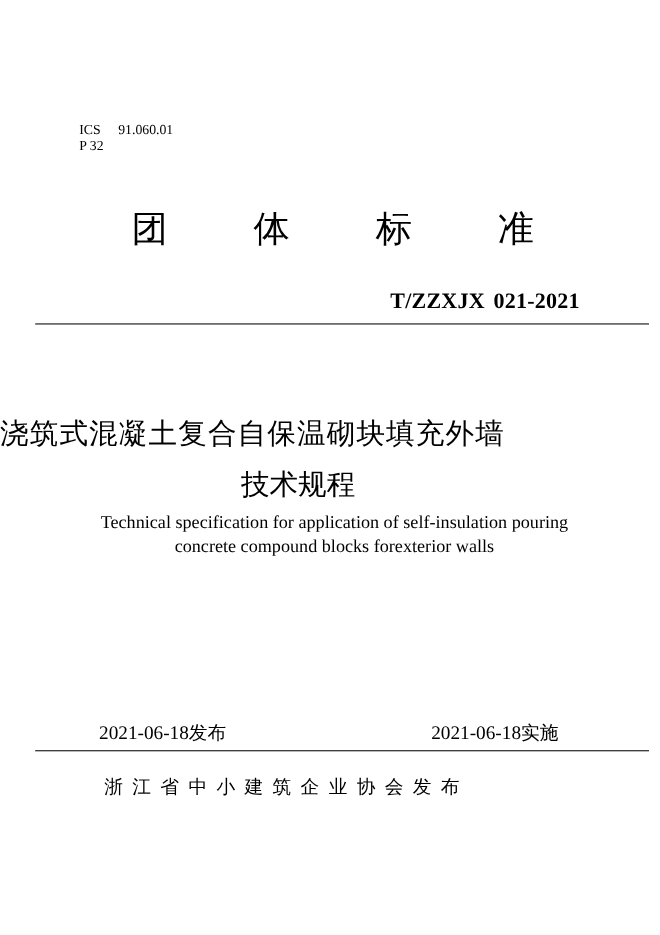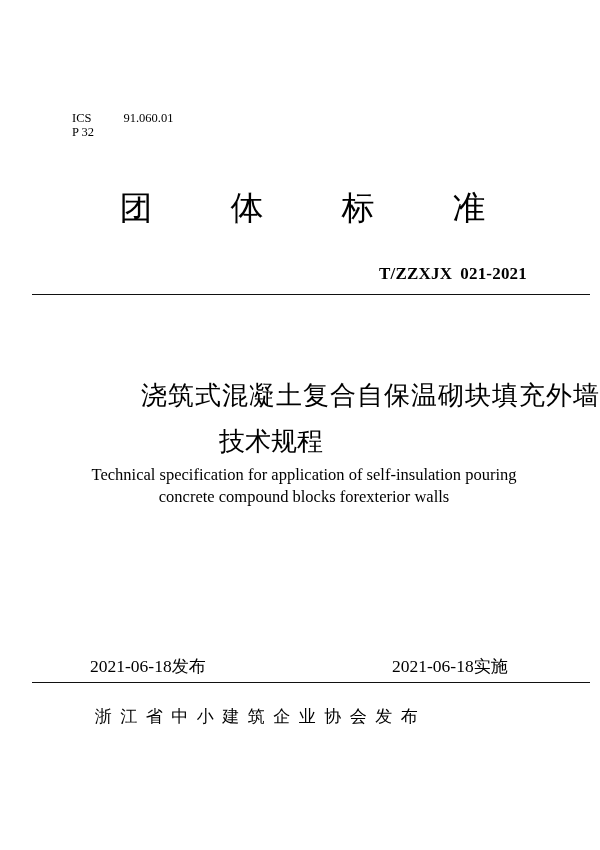--- a/index.html
+++ b/index.html
@@ -15,21 +15,21 @@
       color: #000000;
       font-family: "Liberation Serif", "DejaVu Serif", serif;
     }
     .abs { position: absolute; white-space: nowrap; }
 
     
     .ics {
       left: 72px; top: 110px;
       font-size: 12.5px; line-height: 16px;
     }
-    .ics .code { margin-left: 32px; }
+    .ics .code { margin-left: 16px; }
     .ccs {
       left: 72px; top: 124px;
       font-size: 12.5px; line-height: 16px;
     }
 
     
     .doc-type {
       top: 188px; left: 0; width: 600px; height: 40px;
     }
     .doc-type span {
@@ -42,40 +42,40 @@
       text-align: center;
     }
     .doc-type span:nth-child(1) { left: 118px; }
     .doc-type span:nth-child(2) { left: 229px; }
     .doc-type span:nth-child(3) { left: 340px; }
     .doc-type span:nth-child(4) { left: 451px; }
 
     
     .std-no {
       right: 73px; top: 264px;
-      font-size: 17px; line-height: 20px;
+      font-size: 20px; line-height: 20px;
       font-weight: bold;
       letter-spacing: 0.2px;
     }
     .std-no .num { margin-left: 8px; }
 
     .rule {
       position: absolute;
       left: 32px;
       width: 558px;
       height: 0;
       border-top: 1.5px solid #111111;
     }
     .rule-top { top: 294px; }
     .rule-bottom { top: 682px; }
 
     
     .title-cn-1 {
       left: 0; width: 600px; top: 378px;
-      text-align: right;
+      text-align: left;
       font-family: "DejaVu Serif", "Liberation Serif", serif;
       font-size: 26px; line-height: 34px;
       letter-spacing: 1px;
     }
     .title-cn-2 {
       left: 0; width: 542px; top: 424px;
       text-align: center;
       font-family: "DejaVu Serif", "Liberation Serif", serif;
       font-size: 26px; line-height: 34px;
     }

